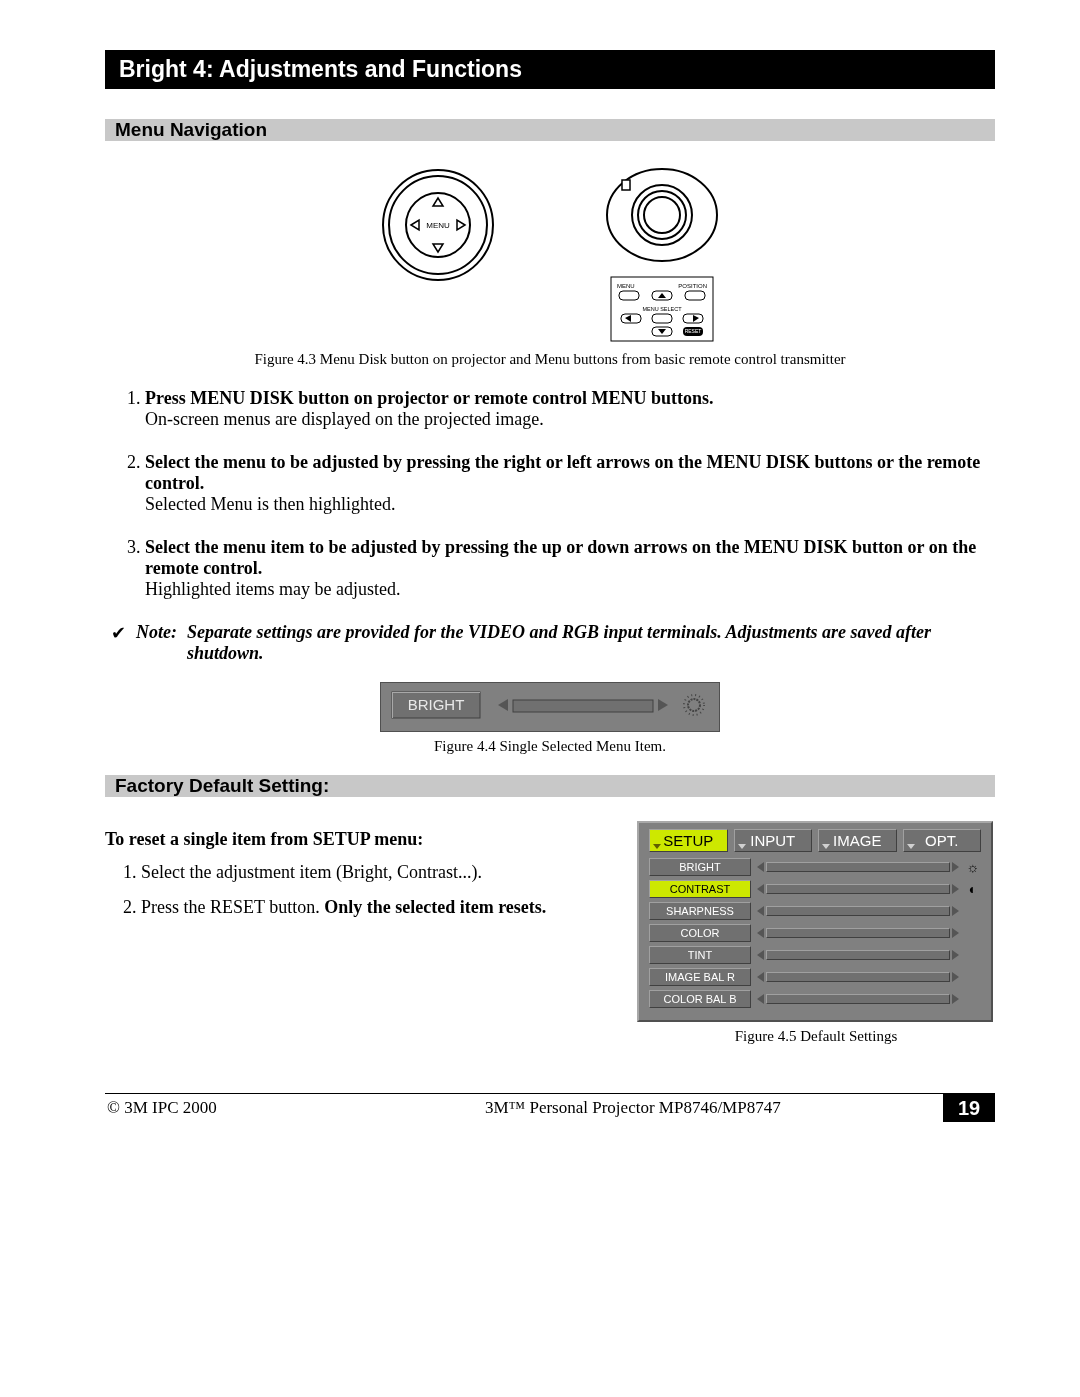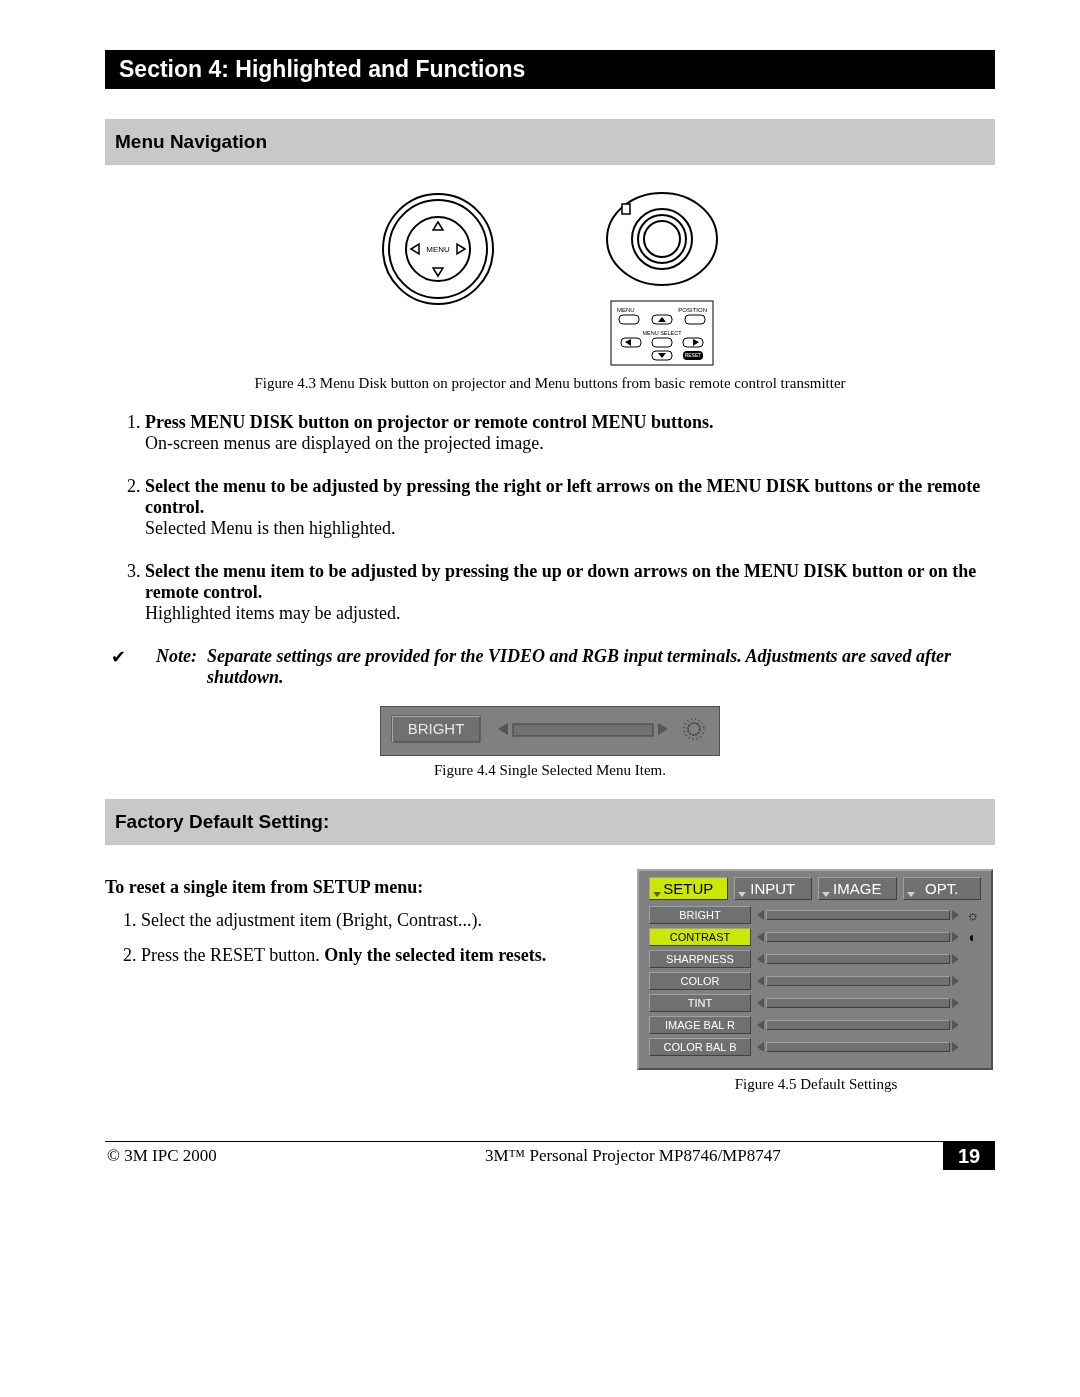--- a/index.html
+++ b/index.html
@@ -20,42 +20,42 @@
     font-weight: bold;
     font-size: 23px;
     padding: 6px 14px;
     margin-bottom: 30px;
   }
   .subhead {
     background: #c8c8c8;
     font-family: Arial, Helvetica, sans-serif;
     font-weight: bold;
     font-size: 19px;
-    padding: 12px 10px;
+    padding: 0 10px;
     margin: 14px 0 24px 0;
   }
   .diagrams {
     display: flex;
     justify-content: center;
     gap: 104px;
     margin: 12px 0 4px 0;
   }
   .remote-group { display:flex; flex-direction:column; align-items:center; gap:10px; }
   .fig-caption {
     text-align: center;
     font-size: 15px;
     margin: 6px 0 20px 0;
   }
   ol.steps { margin: 0 0 4px 0; padding-left: 40px; font-size: 18px; }
   ol.steps li { margin-bottom: 22px; }
   ol.steps li .bold { font-weight: bold; }
   ol.steps li .plain { font-weight: normal; }
   .note-row { display:flex; gap:10px; font-style: italic; font-weight: bold; font-size: 18px; margin: 0 0 18px 0; padding-left: 6px;}
   .note-row .check { font-style: normal; font-weight: normal; }
-  .note-row .note-label { white-space: nowrap; margin-left: 20px; }
+  .note-row .note-label { white-space: nowrap; }
   .para { font-size: 18px; margin: 0 0 10px 0; line-height: 1.3; }
   .bright-box {
     display:flex; justify-content:center; margin: 12px 0 4px 0;
   }
   .reset-area { display:flex; gap:30px; margin-top:10px; align-items:flex-start;}
   .reset-left { flex: 1 1 52%; font-size:18px; }
   .reset-left .rhead { font-weight:bold; margin: 8px 0 12px 0; }
   .reset-left ol { margin:0; padding-left:36px; }
   .reset-left li { margin-bottom: 14px; }
   .setup-panel {
@@ -99,21 +99,21 @@
     border-top:1px solid #000;
   }
   .footer-left { flex: 0 0 24%; padding:4px 2px; }
   .footer-mid { flex: 1; text-align:center; padding:4px 2px; }
   .footer-right { flex: 0 0 52px; background:#000; color:#fff; font-family:Arial,Helvetica,sans-serif; font-weight:bold; font-size:20px; display:flex; align-items:center; justify-content:center; }
 </style>
 </head>
 <body>
 
 <div class="page">
-  <div class="section-title">Section 4: Highlighted and Functions</div>
+  <div class="section-title">Bright 4: Adjustments and Functions</div>
 
   <div class="subhead">Menu Navigation</div>
 
   <div class="diagrams">
 
     <svg width="120" height="120" viewBox="0 0 120 120">
       <circle cx="60" cy="60" r="55" fill="#fff" stroke="#000" stroke-width="2"></circle>
       <circle cx="60" cy="60" r="49" fill="#fff" stroke="#000" stroke-width="2"></circle>
       <circle cx="60" cy="60" r="32" fill="#fff" stroke="#000" stroke-width="2"></circle>
       <polygon points="60,33 55,41 65,41" fill="transparent" stroke="#000" stroke-width="1.5"></polygon>

